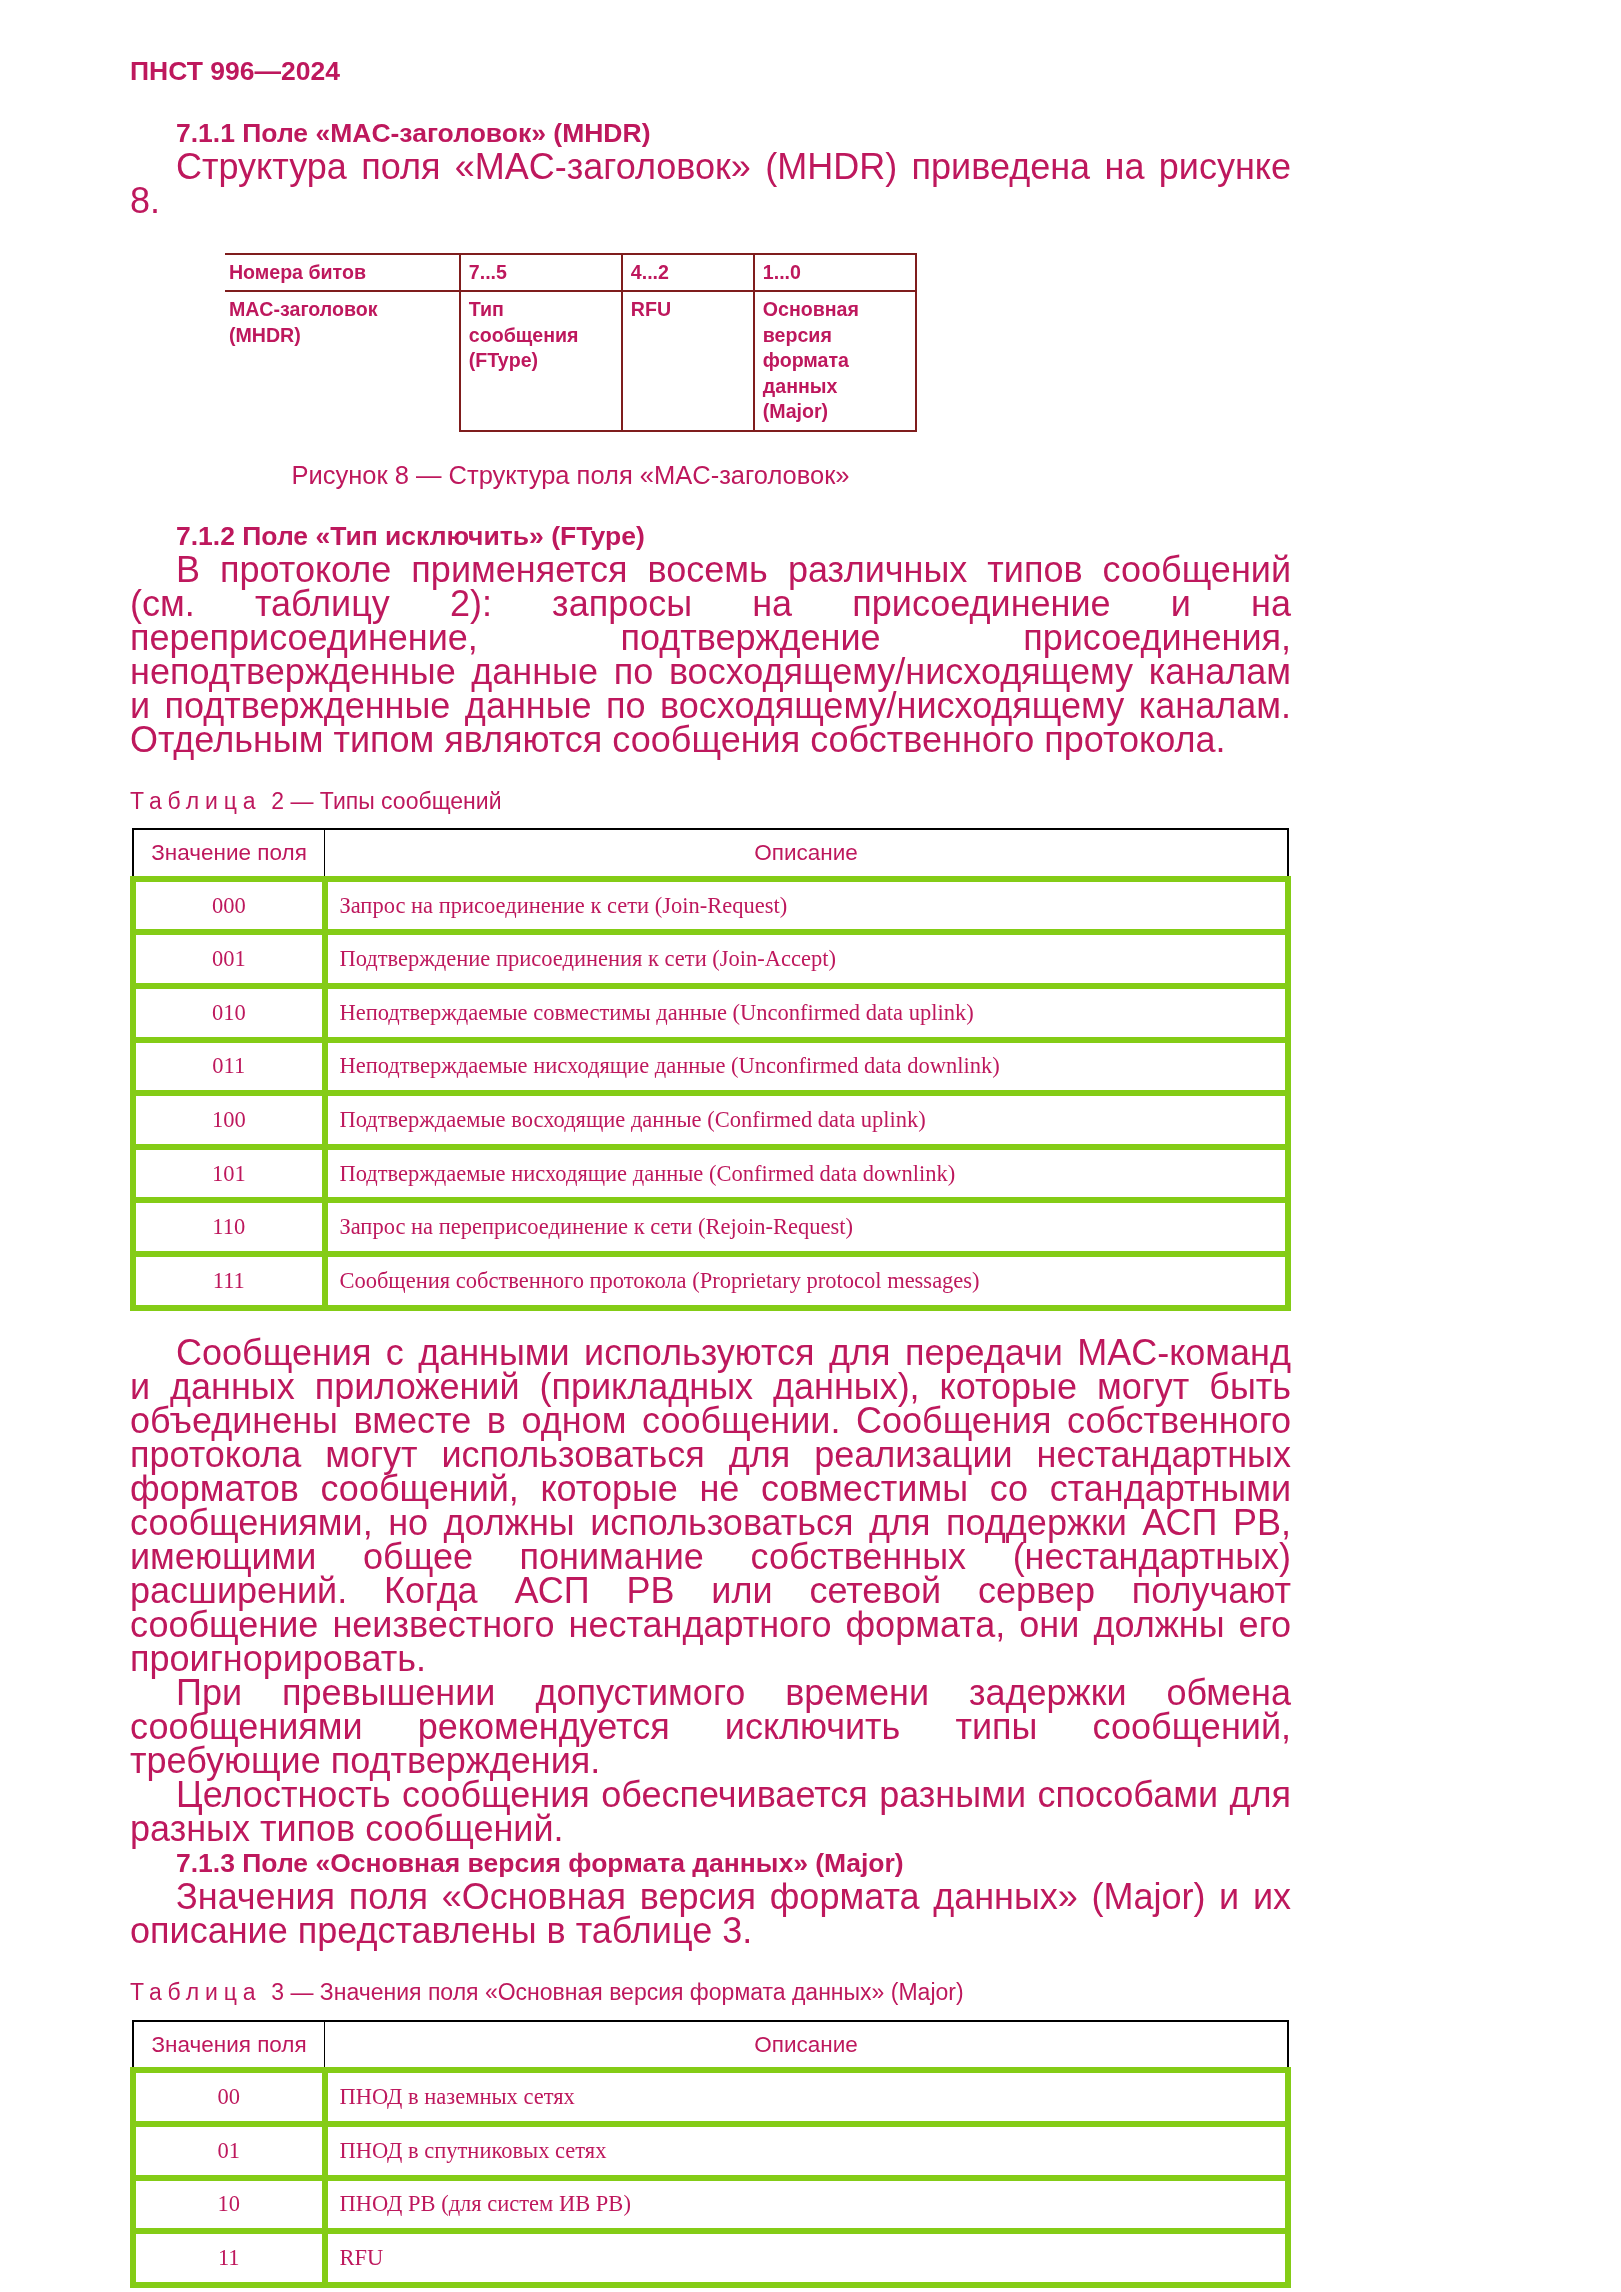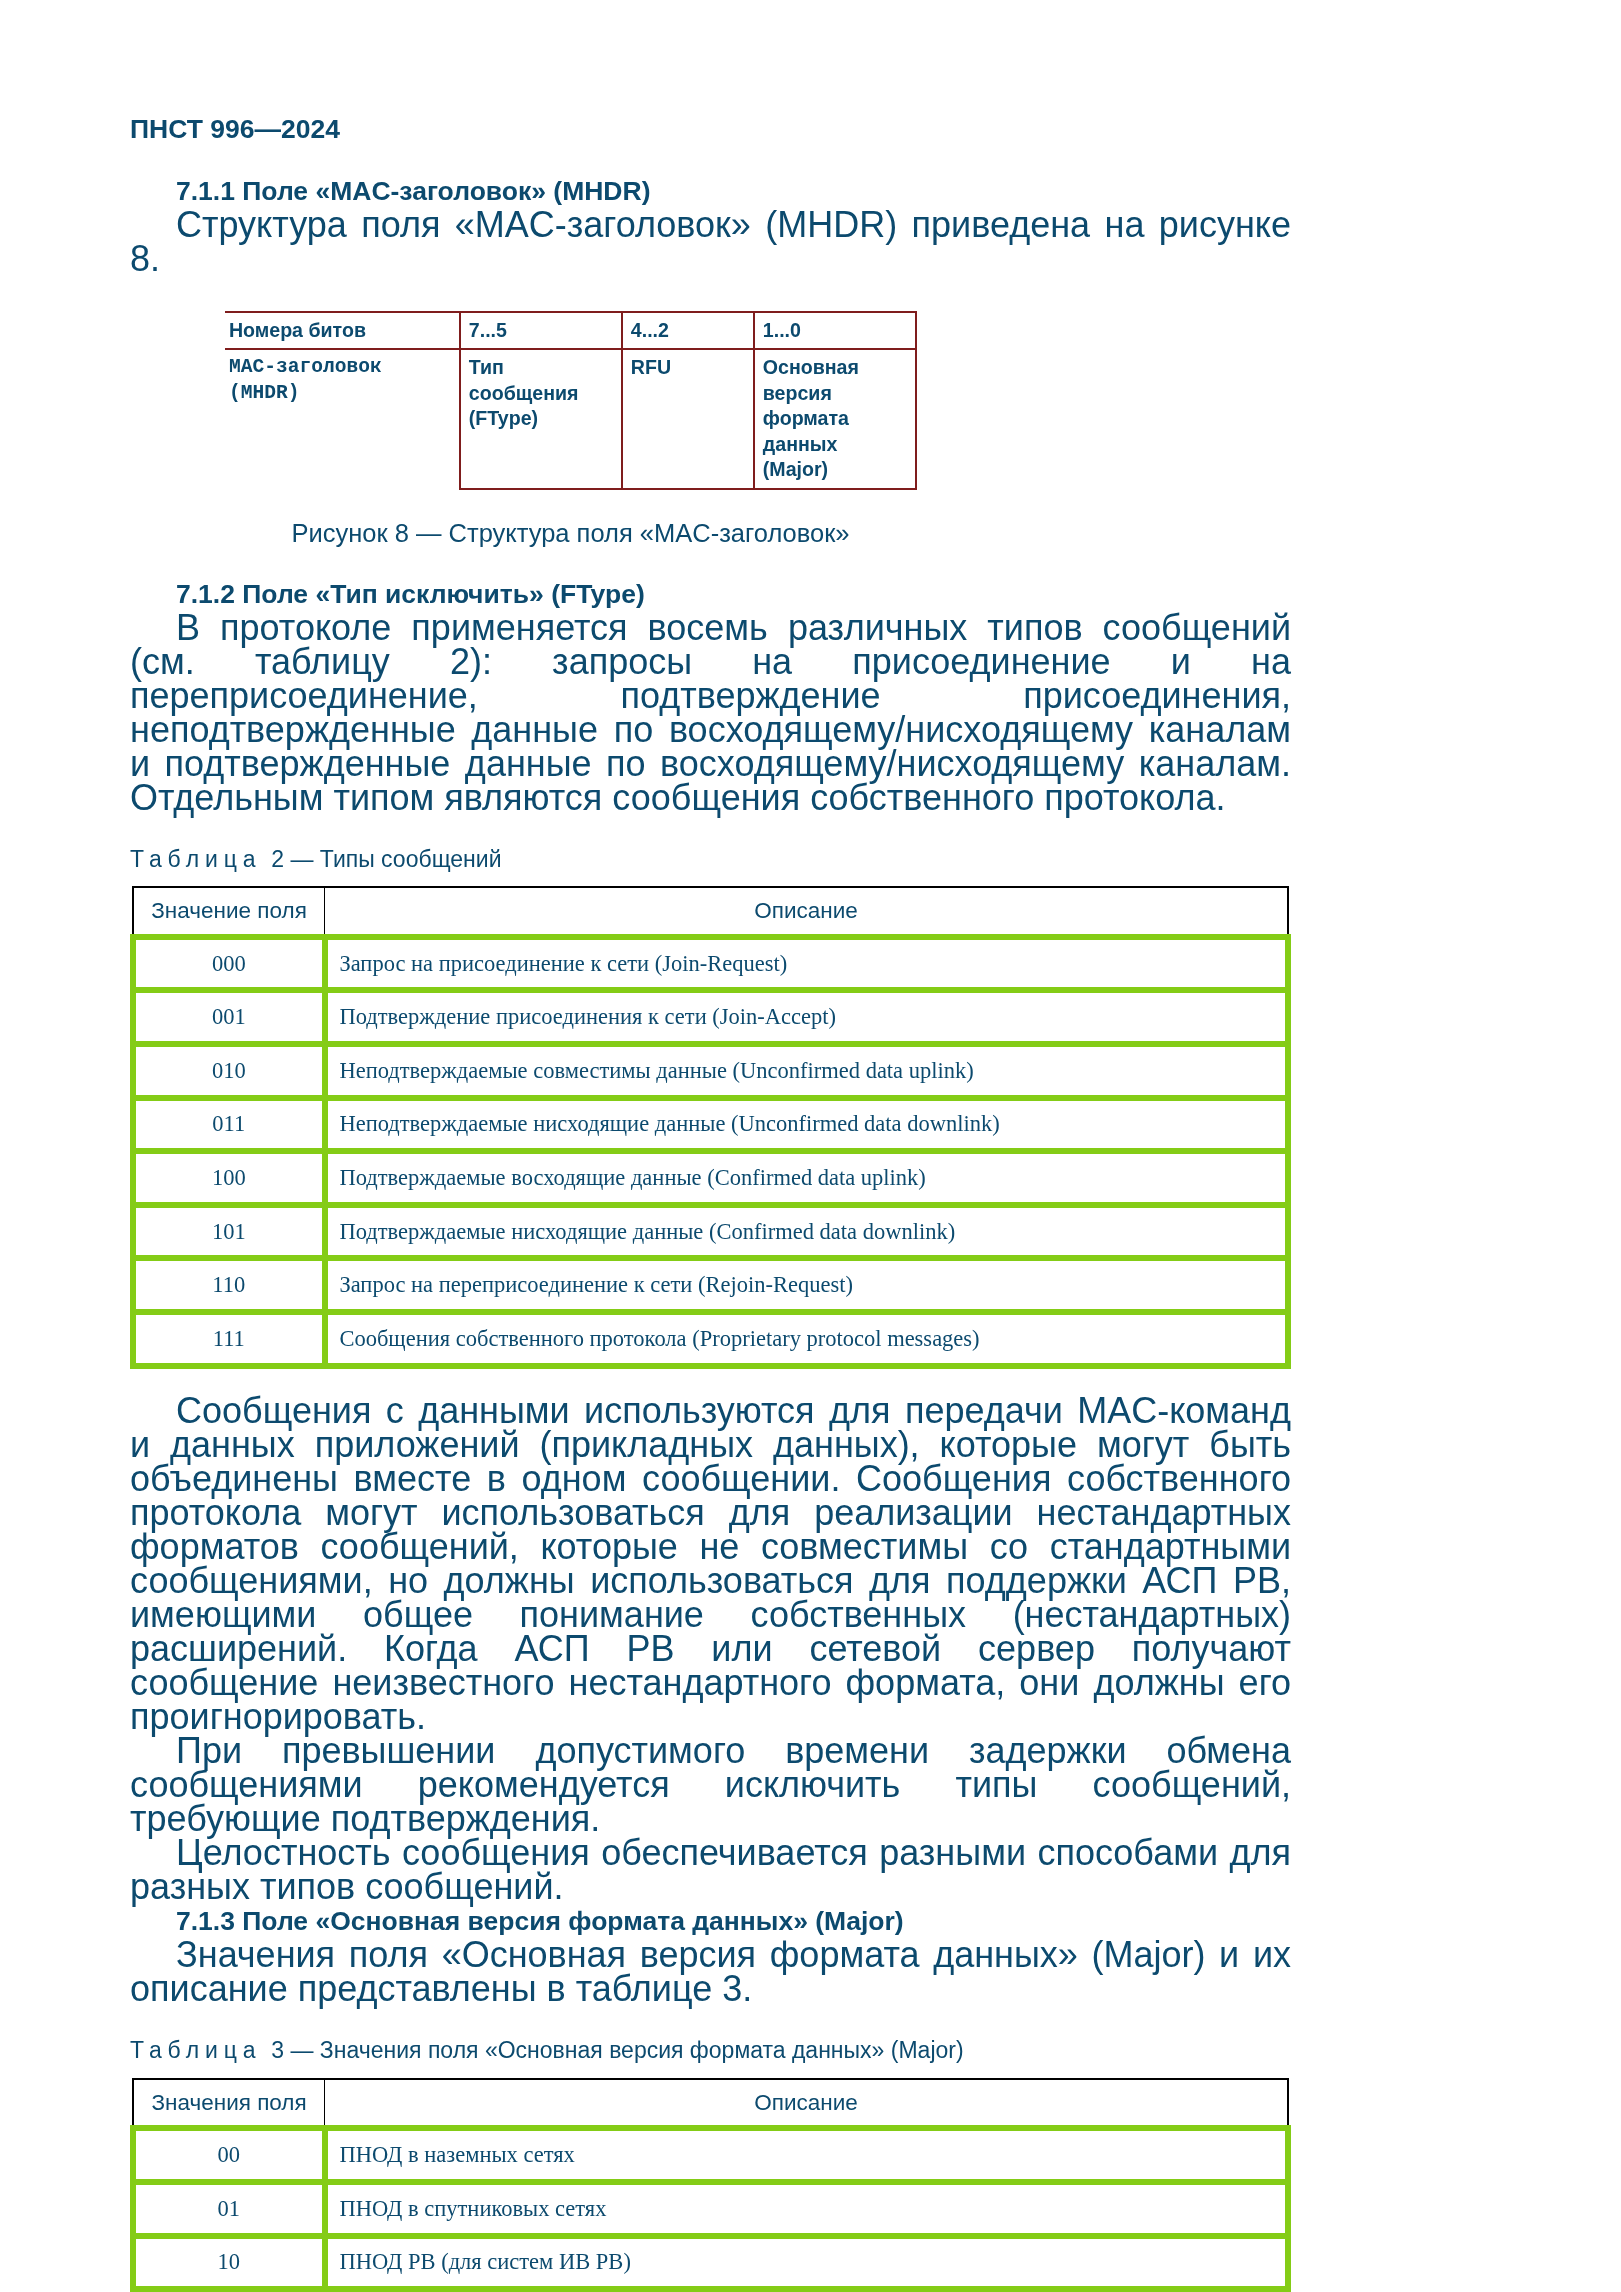--- a/index.html
+++ b/index.html
@@ -6,23 +6,23 @@
     margin: 0;
     padding: 0;
     background: #ffffff;
   }
   .page {
     position: relative;
     width: 1413px;
     height: 2293px;
     box-sizing: border-box;
     background: #ffffff;
-    color: #0c4a6e;
+    color: #be185d;
     font-family: "Liberation Sans", "DejaVu Sans", sans-serif;
-    padding: 114px 122px 0 130px;
+    padding: 56px 122px 0 130px;
     overflow: hidden;
   }
   .doc-code {
     font-size: 26.5px;
     font-weight: bold;
     margin: 0 0 29px 0;
   }
   .h3 {
     font-size: 26.5px;
     font-weight: bold;
@@ -60,21 +60,20 @@
     word-wrap: break-word;
   }
   .fig-table td.fig-stub {
     border-left: none;
     padding-left: 3.9px;
   }
   .fig-table td.fig-stub-last {
     border-left: none;
     border-bottom: none;
     padding-left: 3.9px;
-    font-family: Liberation Mono, monospace;
   }
   .fig-caption {
     font-size: 25.5px;
     text-align: center;
     margin-top: 29px;
   }
 
   
   .tbl-caption {
     font-size: 23px;

